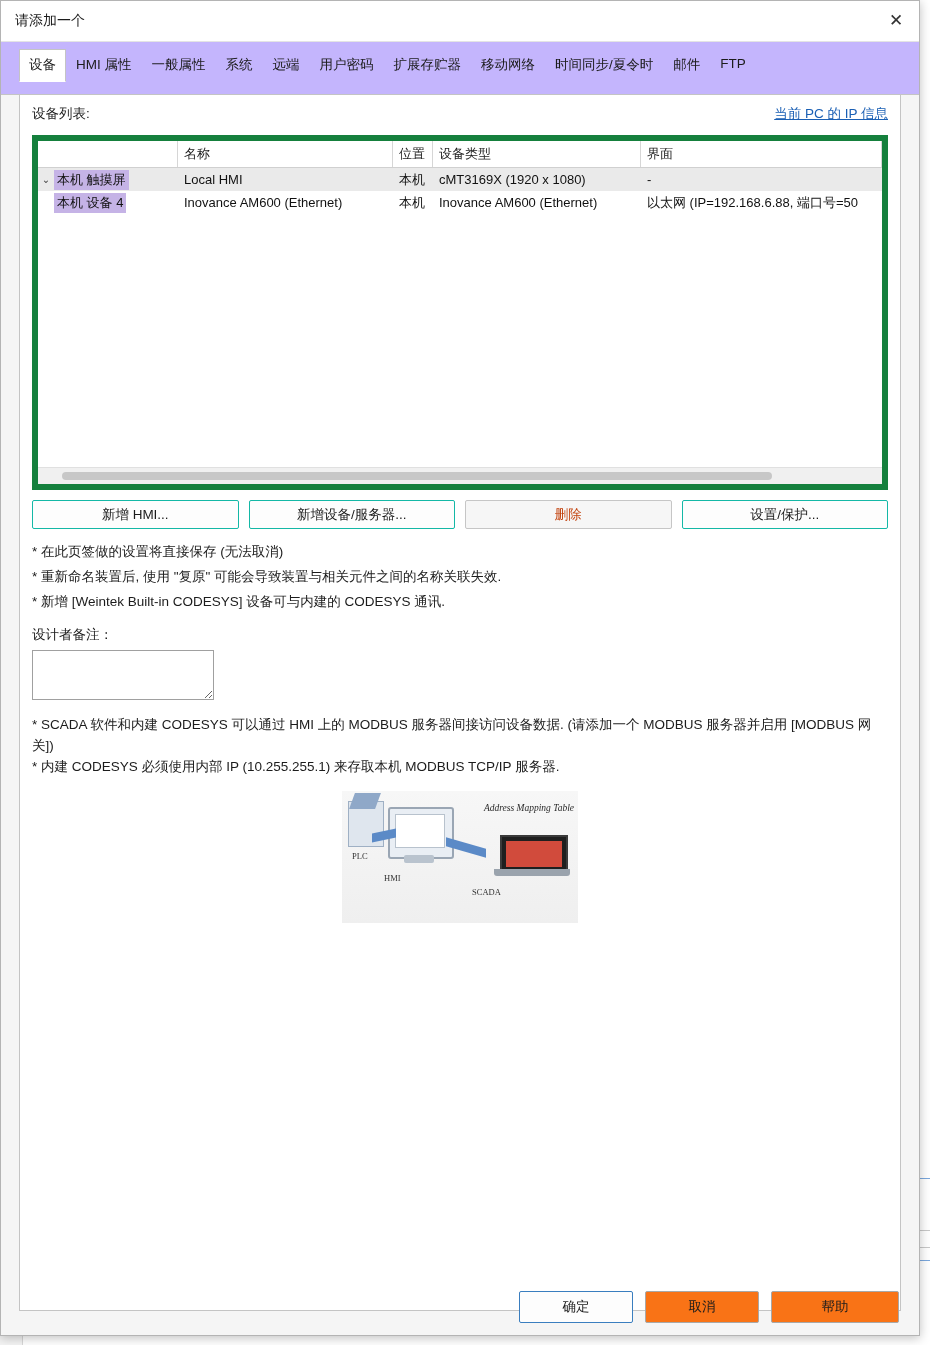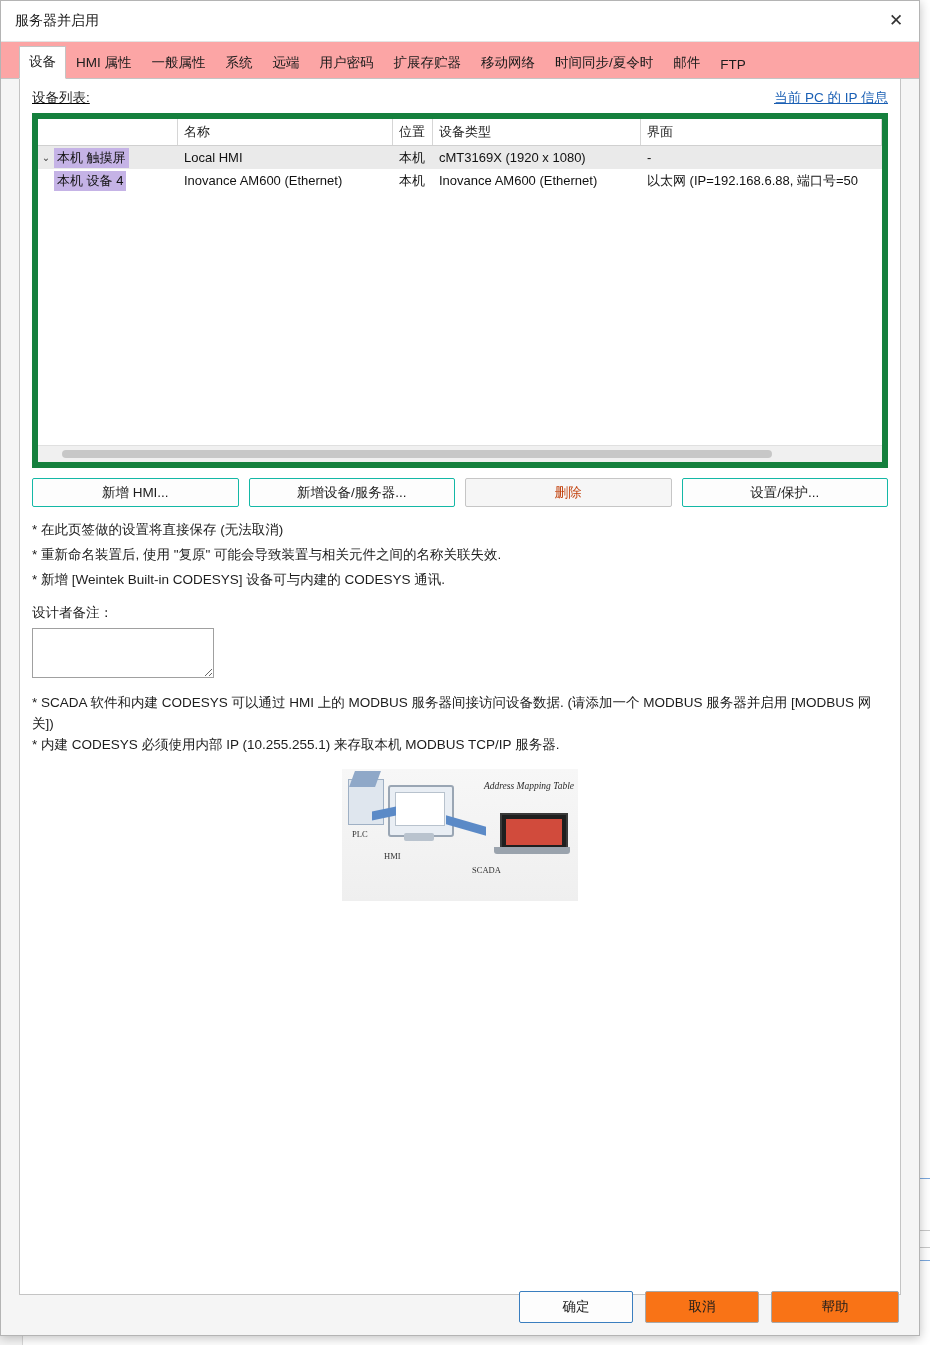--- a/index.html
+++ b/index.html
@@ -102,23 +102,23 @@
     align-items: center;
     justify-content: center;
     font-size: 17px;
     color: #333;
     cursor: pointer;
   }
 
   
   .tabstrip {
     display: flex;
-    align-items: flex-end;
-    padding: 6px 18px 0 18px;
-    background: #fca5a5;
+    align-items: flex-start;
+    padding: 6px 18px 16px 18px;
+    background: #c4b5fd;
     height: 30px;
     box-sizing: content-box;
     border-bottom: 1px solid #c4c4c4;
   }
   .tab {
     font-size: 13.5px;
     color: #1c1c1c;
     padding: 6px 9px 7px 9px;
     border: 1px solid transparent;
     border-bottom: none;
@@ -141,22 +141,21 @@
     border-top: none;
     height: 1216px;
     box-sizing: border-box;
     padding: 10px 12px 0 12px;
     position: relative;
   }
   .row-head {
     display: flex;
     align-items: center;
     justify-content: space-between;
-    margin-bottom: 6px;
-    text-decoration: underline;
+    margin-bottom: 12px;
   }
   .label-devlist {
     font-size: 13.5px;
     color: #1c1c1c;
   }
   .link-ip {
     font-size: 13.5px;
     color: #1a5fb4;
     text-decoration: underline;
     cursor: pointer;
@@ -409,21 +408,21 @@
   <div class="bg-chip2"></div>
   <div class="bg-chip3">EF</div>
   <div class="bg-ruler"></div>
   <div class="bg-blueline" style="top:1178px"></div>
   <div class="bg-blueline" style="top:1260px"></div>
 </div>
 
 <div class="dialog">
 
   <div class="titlebar">
-    <div class="title-text">服务器并启用</div>
+    <div class="title-text">请添加一个</div>
     <div class="close-btn">✕</div>
   </div>
 
   <div class="tabstrip">
     <div class="tab active">设备</div>
     <div class="tab">HMI 属性</div>
     <div class="tab">一般属性</div>
     <div class="tab">系统</div>
     <div class="tab">远端</div>
     <div class="tab">用户密码</div>

